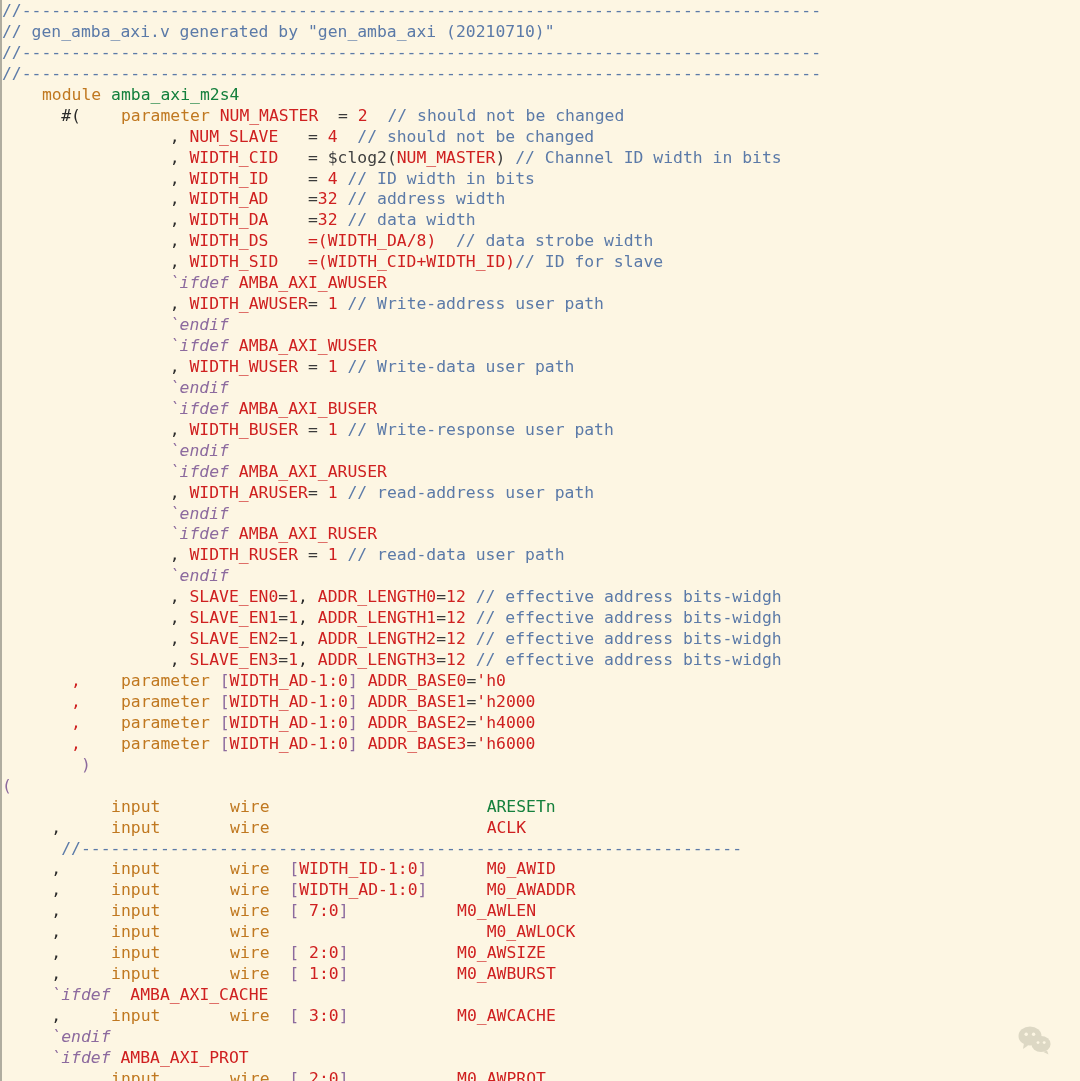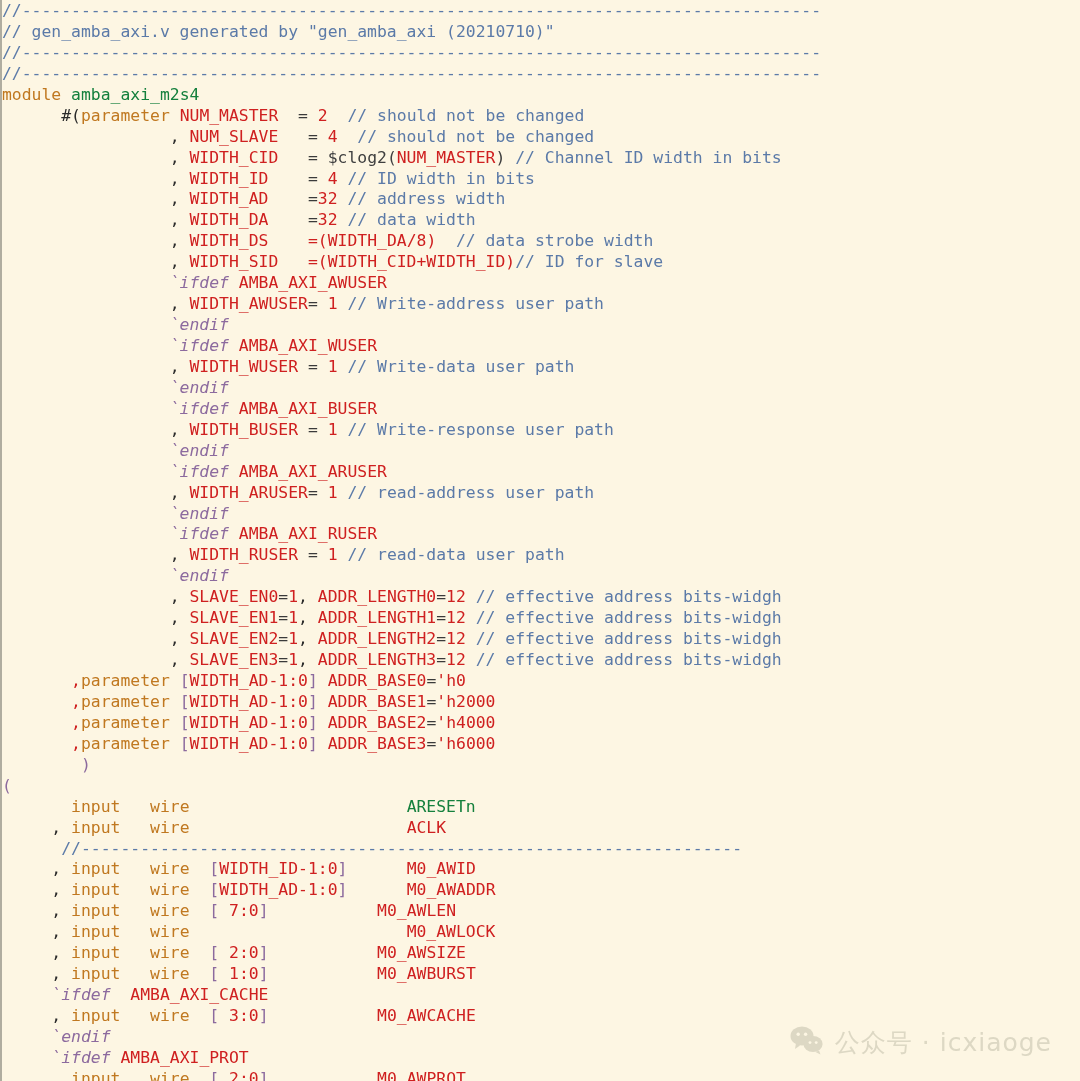--- a/index.html
+++ b/index.html
@@ -31,21 +31,21 @@
     font-family: "DejaVu Sans Mono", monospace;
     font-size: 16.4px;
     line-height: 20.95px;
     white-space: pre;
     letter-spacing: 0px;
   }
   .ln { white-space: pre; height: 20.95px; }
 
   
   .cm  { color: #5b7aa8; }            
-  .kw  { color: #c07820; }            
+  .kw  { color: #c07820; padding-left: 40px; }            
   .id  { color: #15803d; }            
   .pv  { color: #cf2020; }            
   .num { color: #cf2020; }            
   .op  { color: #3a3a3a; }            
   .pp  { color: #8c6a9e; font-style: italic; }            
   .pn  { color: #8c6a9e; }            
   .sys { color: #404040; margin-top: 21px; }            
   .pl  { color: #2a2a2a; }            
 
   
@@ -80,15 +80,14 @@
         <ellipse cx="12" cy="11" rx="11.5" ry="9.6" fill="#ddd8c4"></ellipse>
         <polygon points="6,18 5,24 10,20.5" fill="#ddd8c4"></polygon>
         <circle cx="8.2" cy="9.2" r="1.7" fill="#fdf6e3"></circle>
         <circle cx="15.6" cy="9.2" r="1.7" fill="#fdf6e3"></circle>
         <ellipse cx="23" cy="19" rx="9.6" ry="8" fill="#ddd8c4"></ellipse>
         <polygon points="29,25.5 30.5,29.5 25.5,27" fill="#ddd8c4"></polygon>
         <circle cx="20" cy="17.6" r="1.45" fill="#fdf6e3"></circle>
         <circle cx="26.2" cy="17.6" r="1.45" fill="#fdf6e3"></circle>
       </svg>
     </span>
-    <span class="wm-text">公众号 · icxiaoge</span>
   </div>
 </div>
 
 </body></html>

